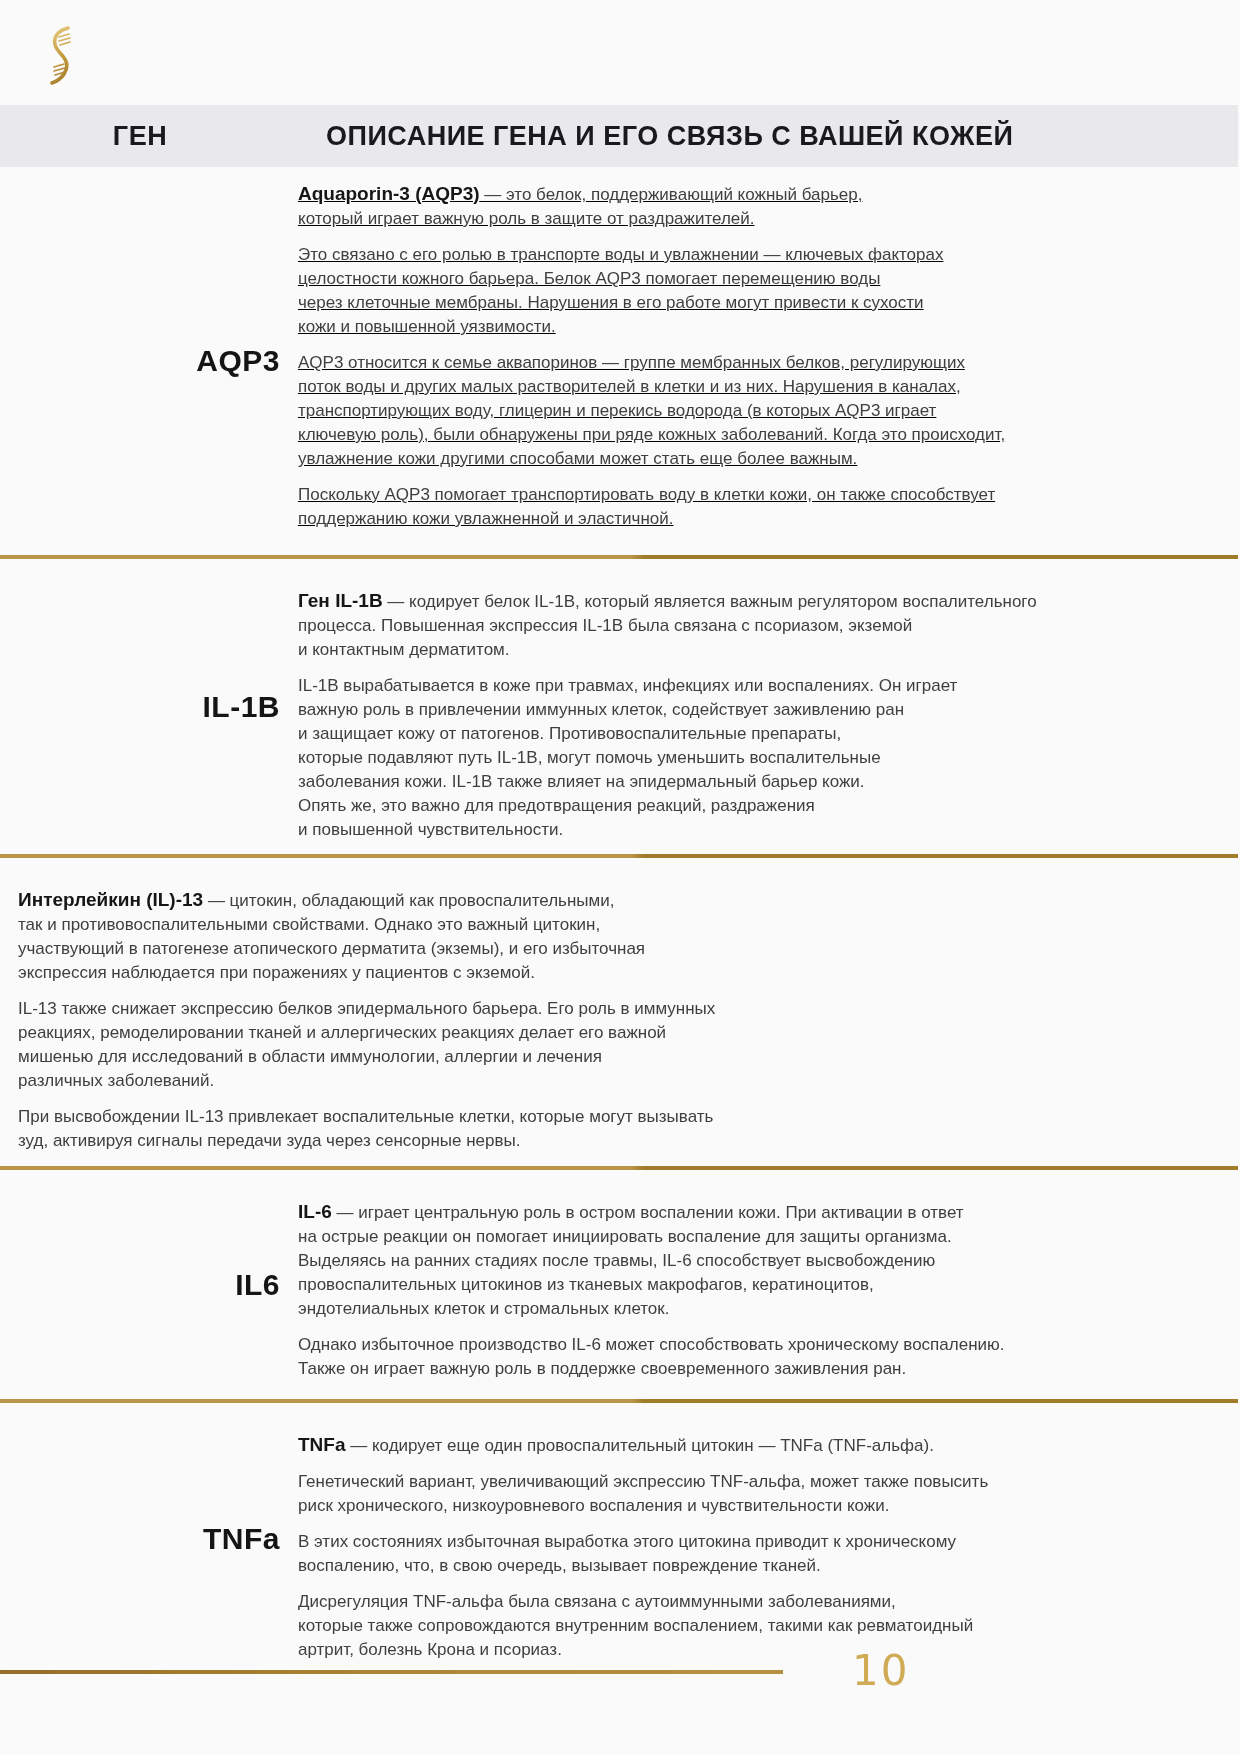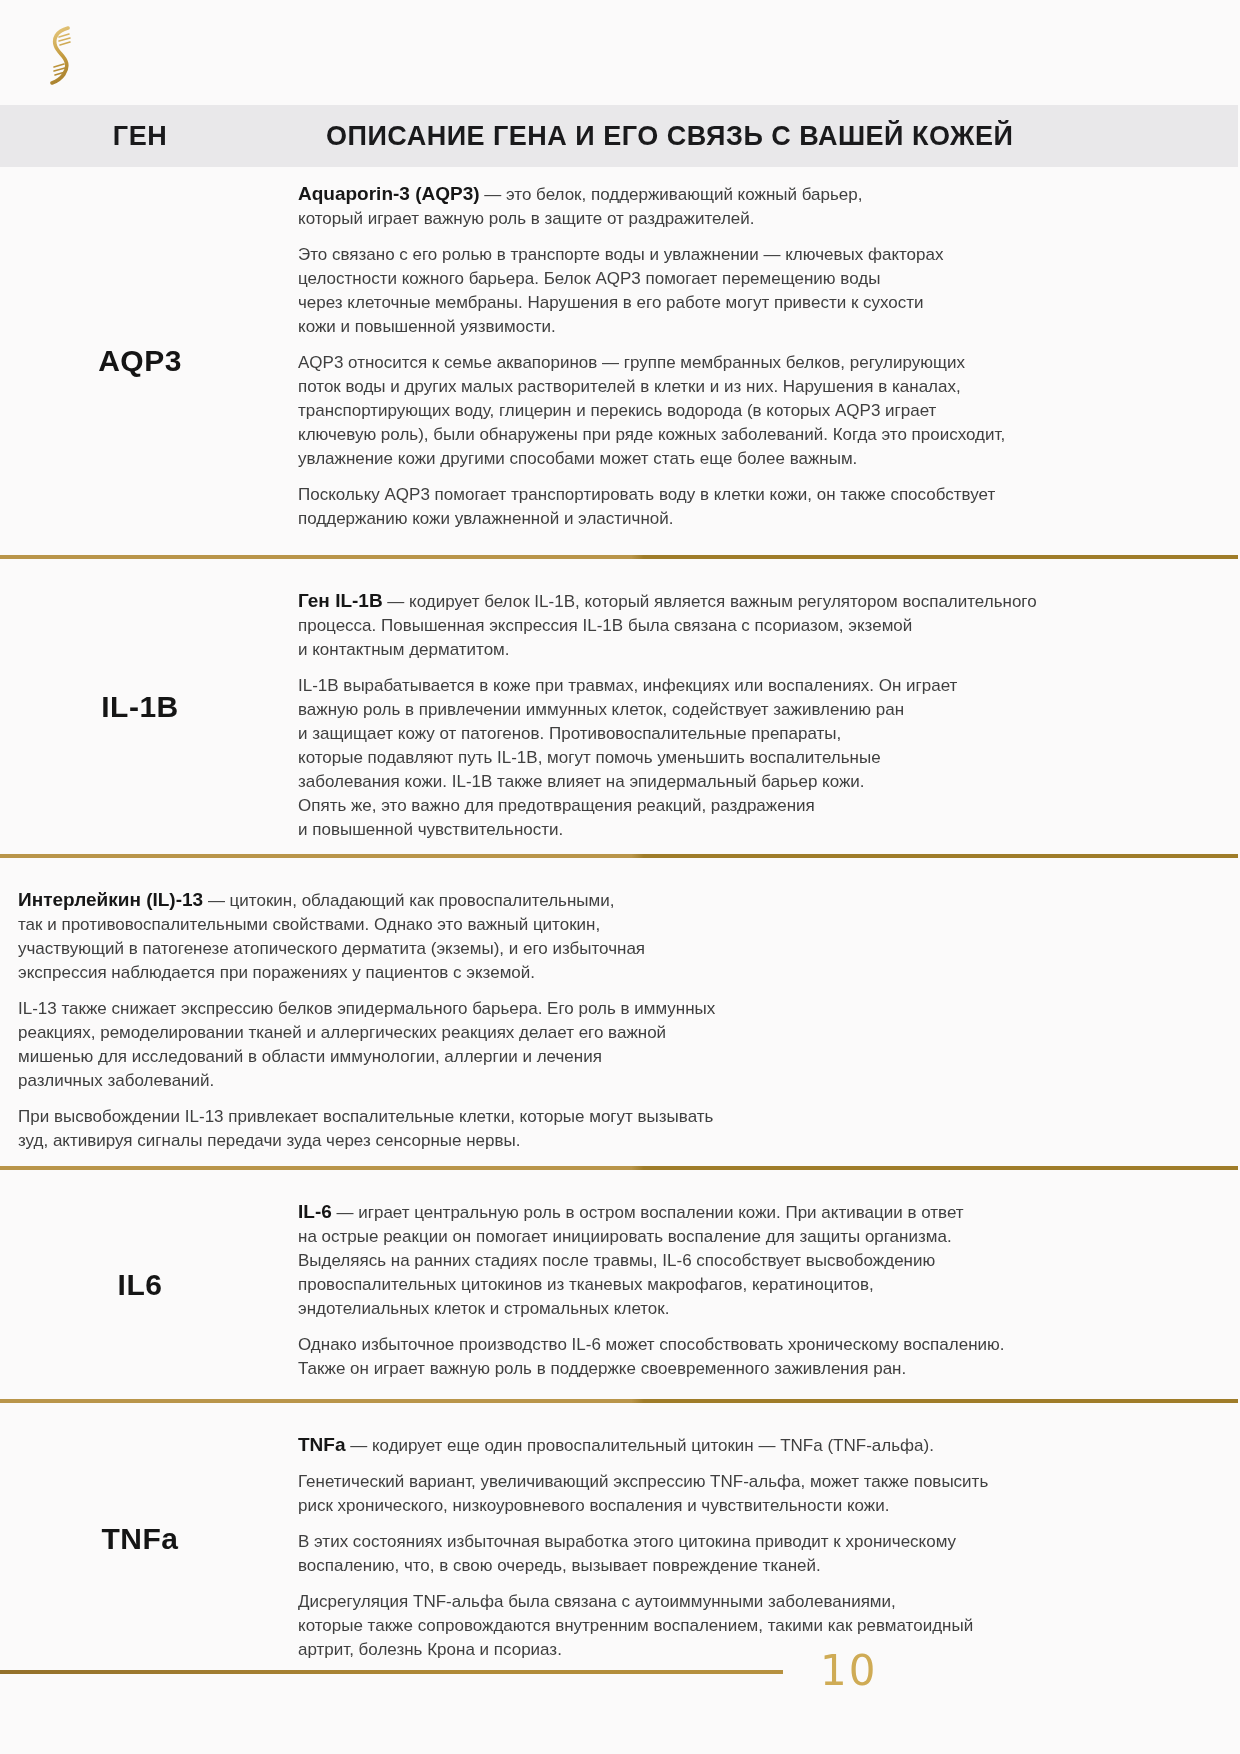--- a/index.html
+++ b/index.html
@@ -27,42 +27,42 @@
   .row + .row{
     border-top:4px solid #a9842f;
     border-image:linear-gradient(90deg,#b9954a 0%,#b9954a 51%,#9f7c29 52%,#9f7c29 100%) 1;
   }
   .row:nth-child(1){min-height:388px;}
   .row:nth-child(2){min-height:289px;}
   .row:nth-child(3){min-height:312px;}
   .row:nth-child(4){min-height:233px;}
   .row:nth-child(5){min-height:274px;}
   .cell-gene{
-    width:280px;flex:0 0 280px;display:flex;align-items:center;justify-content:center;
+    width:280px;flex:0 0 280px;display:flex;align-items:center;justify-content:flex-end;
   }
   .gene-label{
     font-size:30px;font-weight:700;color:#151515;letter-spacing:.5px;
   }
   .cell-desc{flex:1;padding:30px 190px 0 18px;}
-  .row:nth-child(1) .cell-desc{padding-top:15px;}
+  .row:nth-child(1) .cell-desc{padding-top:15px;text-decoration:underline;}
   .cell-desc p{
     margin:0 0 12px 0;font-size:17px;line-height:24px;color:#3f3f3f;
     white-space:pre-line;
   }
   .cell-desc p .lead{
     font-size:19px;font-weight:700;color:#161616;
   }
   
   .footer{position:absolute;left:0;top:1650px;width:100%;height:50px;}
   .footer-line{
     position:absolute;left:0;top:20px;width:783px;height:4px;
     background:linear-gradient(90deg,#93702a 0%,#b08a37 60%,#b69140 100%);
   }
   .page-num{
-    position:absolute;left:820px;top:-4px;font-size:42px;font-weight:400;
+    position:absolute;left:852px;top:-4px;font-size:42px;font-weight:400;
     color:#cfab55;font-family:"DejaVu Sans",sans-serif;letter-spacing:2px;
   }
 </style>
 </head>
 <body>
 
 <div class="page">
 
   <div class="logo">
     <svg width="32" height="60" viewBox="0 0 32 60" fill="none" xmlns="http://www.w3.org/2000/svg">

